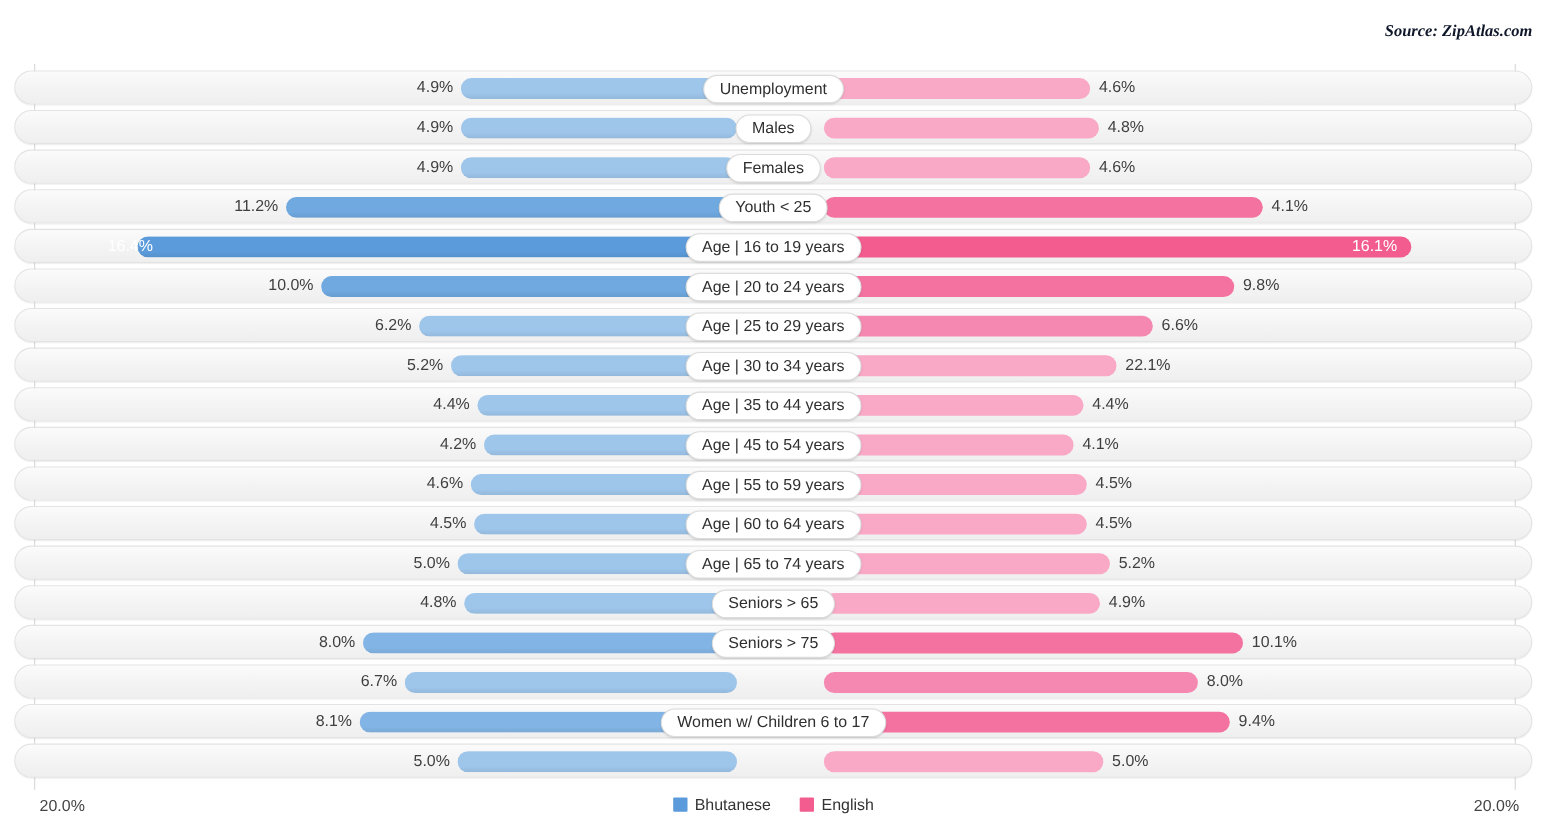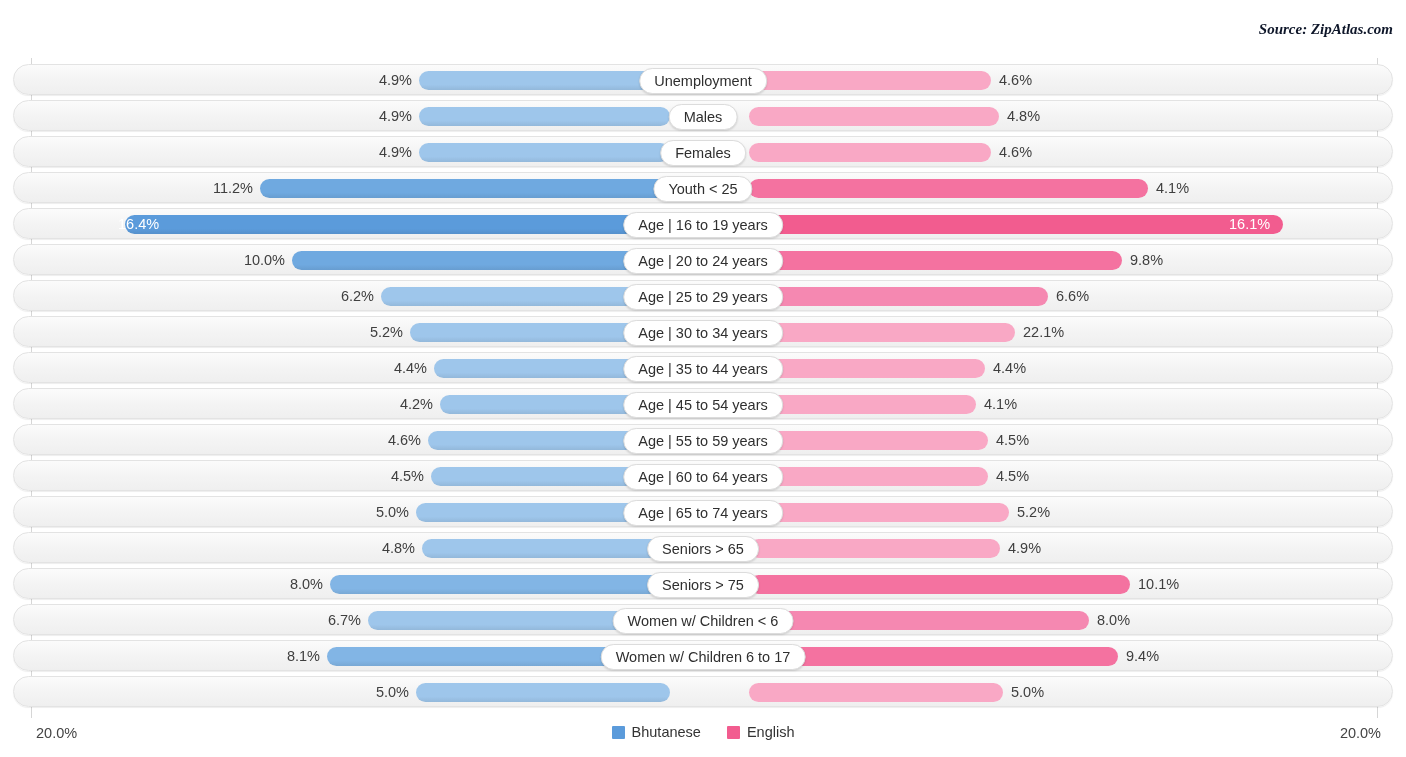--- a/index.html
+++ b/index.html
@@ -199,21 +199,21 @@
       <div class="row" style="top: 114px;">
         <div class="bar bar-left" style="width: 410px; background: linear-gradient(rgb(111, 169, 224) 0%, rgb(111, 169, 224) 72%, rgba(0, 0, 0, 0.07) 100%), rgb(111, 169, 224);"></div>
         <div class="bar bar-right" style="width: 399px; background-color: rgb(244, 114, 160);"></div>
         <div class="val val-left" style="right: 1139px; width: 70px;">11.2%</div>
         <div class="val val-right" style="left: 1142px; width: 70px;">4.1%</div>
         <div class="center-pill">Youth &lt; 25</div>
       </div>
       <div class="row" style="top: 150px;">
         <div class="bar bar-left" style="width: 545px; background: linear-gradient(rgb(91, 155, 219) 0%, rgb(91, 155, 219) 72%, rgba(0, 0, 0, 0.07) 100%), rgb(91, 155, 219);"></div>
         <div class="bar bar-right" style="width: 534px; background-color: rgb(242, 92, 143);"></div>
-        <div class="val val-left inside" style="right: 1226px; width: 48px; text-align: left;">16.4%</div>
+        <div class="val val-left inside" style="right: 1253px; width: 48px; text-align: right;">16.4%</div>
         <div class="val val-right inside" style="left: 1215px; width: 48px; ">16.1%</div>
         <div class="center-pill">Age | 16 to 19 years</div>
       </div>
       <div class="row" style="top: 186px;">
         <div class="bar bar-left" style="width: 378px; background: linear-gradient(rgb(111, 169, 224) 0%, rgb(111, 169, 224) 72%, rgba(0, 0, 0, 0.07) 100%), rgb(111, 169, 224);"></div>
         <div class="bar bar-right" style="width: 373px; background-color: rgb(244, 114, 160);"></div>
         <div class="val val-left" style="right: 1107px; width: 70px;">10.0%</div>
         <div class="val val-right" style="left: 1116px; width: 70px;">9.8%</div>
         <div class="center-pill">Age | 20 to 24 years</div>
       </div>
@@ -278,21 +278,20 @@
         <div class="bar bar-right" style="width: 381px; background-color: rgb(244, 114, 160);"></div>
         <div class="val val-left" style="right: 1069px; width: 70px;">8.0%</div>
         <div class="val val-right" style="left: 1124px; width: 70px;">10.1%</div>
         <div class="center-pill">Seniors &gt; 75</div>
       </div>
       <div class="row" style="top: 546px;">
         <div class="bar bar-left" style="width: 302px; background: linear-gradient(rgb(158, 198, 235) 0%, rgb(158, 198, 235) 72%, rgba(0, 0, 0, 0.07) 100%), rgb(158, 198, 235);"></div>
         <div class="bar bar-right" style="width: 340px; background-color: rgb(245, 136, 177);"></div>
         <div class="val val-left" style="right: 1031px; width: 70px;">6.7%</div>
         <div class="val val-right" style="left: 1083px; width: 70px;">8.0%</div>
-        <div class="center-pill">Women w/ Children &lt; 6</div>
       </div>
       <div class="row" style="top: 582px;">
         <div class="bar bar-left" style="width: 343px; background: linear-gradient(rgb(130, 181, 229) 0%, rgb(130, 181, 229) 72%, rgba(0, 0, 0, 0.07) 100%), rgb(130, 181, 229);"></div>
         <div class="bar bar-right" style="width: 369px; background-color: rgb(244, 114, 160);"></div>
         <div class="val val-left" style="right: 1072px; width: 70px;">8.1%</div>
         <div class="val val-right" style="left: 1112px; width: 70px;">9.4%</div>
         <div class="center-pill">Women w/ Children 6 to 17</div>
       </div>
       <div class="row" style="top: 618px;">
         <div class="bar bar-left" style="width: 254px; background: linear-gradient(rgb(158, 198, 235) 0%, rgb(158, 198, 235) 72%, rgba(0, 0, 0, 0.07) 100%), rgb(158, 198, 235);"></div>

